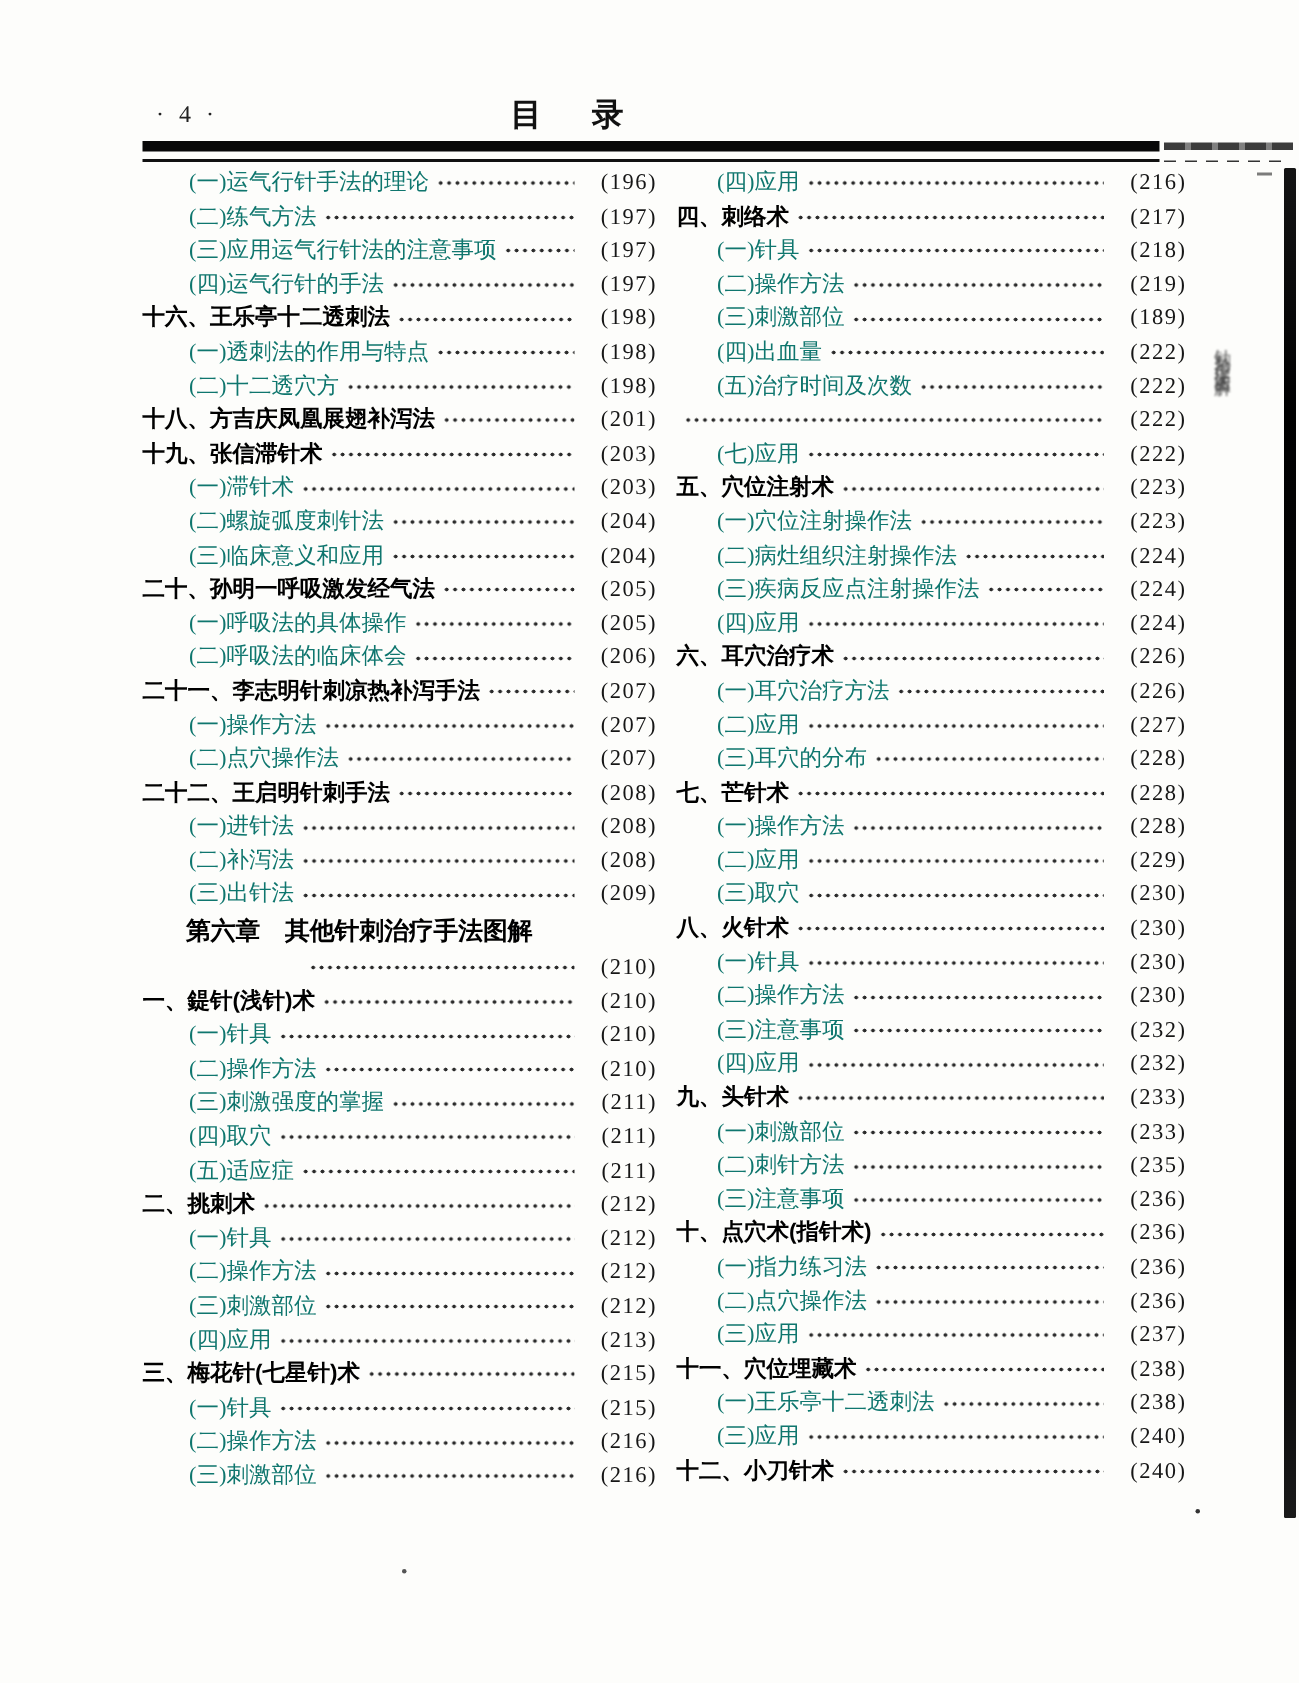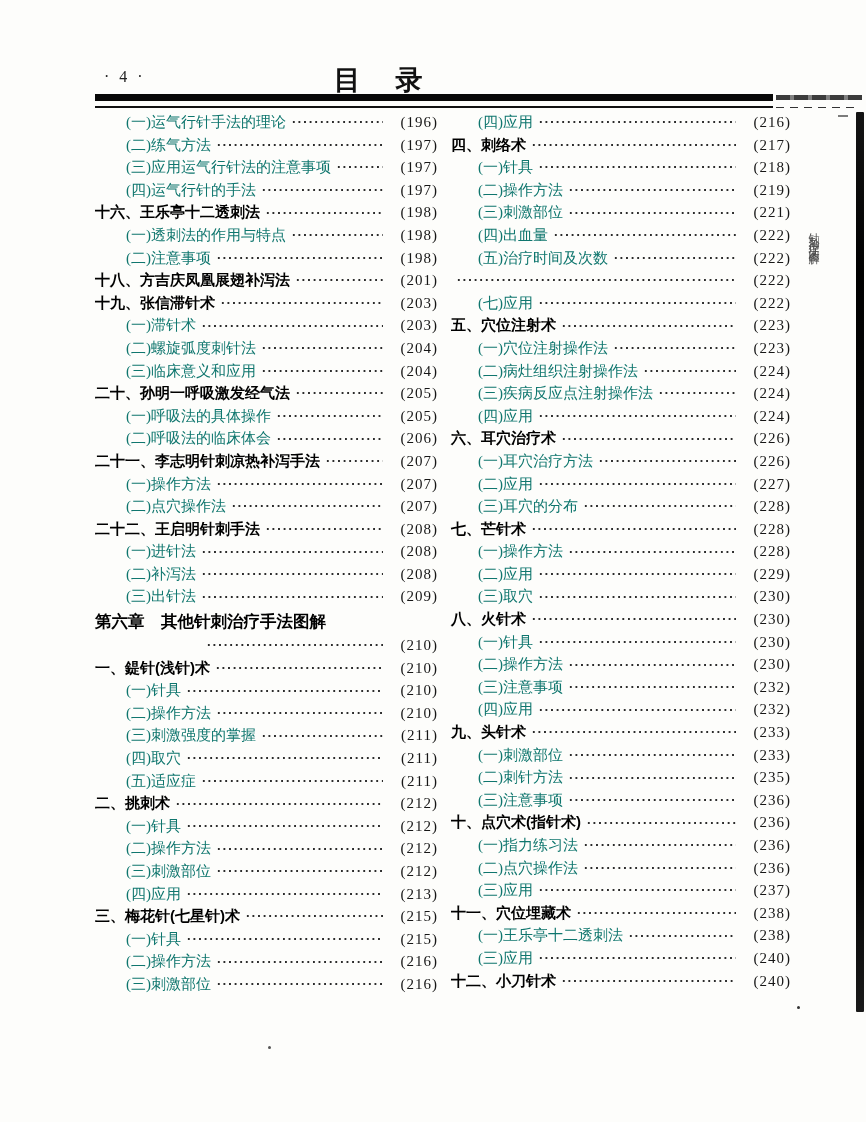--- a/index.html
+++ b/index.html
@@ -11,21 +11,21 @@
   }
   .sheet{position:absolute;inset:0;}
 
   
   .pagenum{
     position:absolute;left:104px;top:68px;
     font-size:16px;letter-spacing:3px;color:#222;
   }
   .header-title{
     position:absolute;left:0;right:96px;top:62px;text-align:center;
-    font-size:27px;font-weight:700;letter-spacing:14px;color:#111;
+    font-size:21px;font-weight:700;letter-spacing:14px;color:#111;
     font-family:"Liberation Serif","DejaVu Serif",serif;
   }
   .rule-thick{
     position:absolute;left:95px;top:94px;width:678px;height:7px;background:#080808;
   }
   .rule-thick-ext{
     position:absolute;left:776px;top:95px;width:86px;height:5px;
     background:repeating-linear-gradient(90deg,#1a1a1a 0 14px,#6a6a6a 14px 18px);
     opacity:.85;
   }
@@ -62,21 +62,21 @@
   .row.sub .label{
     padding-left:31px;color:#0f766e;
     font-family:"Liberation Serif","DejaVu Serif",serif;
   }
   .col-right .row.sub .label{padding-left:27px;}
   .row.section .label{
     font-weight:700;color:#000;
     font-family:"Liberation Sans","DejaVu Sans",sans-serif;
     font-size:15px;
   }
-  .row.chapter{height:26px;line-height:26px;}
+  .row.chapter{height:26px;line-height:26px;margin-left:29px;}
   .row.chapter .label{
     font-weight:700;color:#000;font-size:16.5px;
     font-family:"Liberation Sans","DejaVu Sans",sans-serif;
   }
   .row.cont{padding-left:106px;}
 
   
   .edge-bar{
     position:absolute;left:856px;top:112px;width:8px;height:900px;
     background:linear-gradient(180deg,#141414 0%,#000 18%,#0c0c0c 55%,#000 82%,#1a1a1a 100%);
@@ -134,21 +134,21 @@
         <span class="label">十六、王乐亭十二透刺法</span>
         <span class="leader"></span>
         <span class="page">(198)</span>
       </div>
       <div class="row sub">
         <span class="label">(一)透刺法的作用与特点</span>
         <span class="leader"></span>
         <span class="page">(198)</span>
       </div>
       <div class="row sub">
-        <span class="label">(二)注意事项</span>
+        <span class="label">(二)十二透穴方</span>
         <span class="leader"></span>
         <span class="page">(198)</span>
       </div>
       <div class="row section">
         <span class="label">十八、方吉庆凤凰展翅补泻法</span>
         <span class="leader"></span>
         <span class="page">(201)</span>
       </div>
       <div class="row section">
         <span class="label">十九、张信滞针术</span>
@@ -320,21 +320,21 @@
         <span class="page">(218)</span>
       </div>
       <div class="row sub">
         <span class="label">(二)操作方法</span>
         <span class="leader"></span>
         <span class="page">(219)</span>
       </div>
       <div class="row sub">
         <span class="label">(三)刺激部位</span>
         <span class="leader"></span>
-        <span class="page">(221)</span>
+        <span class="page">(189)</span>
       </div>
       <div class="row sub">
         <span class="label">(四)出血量</span>
         <span class="leader"></span>
         <span class="page">(222)</span>
       </div>
       <div class="row sub">
         <span class="label">(五)治疗时间及次数</span>
         <span class="leader"></span>
         <span class="page">(222)</span>

